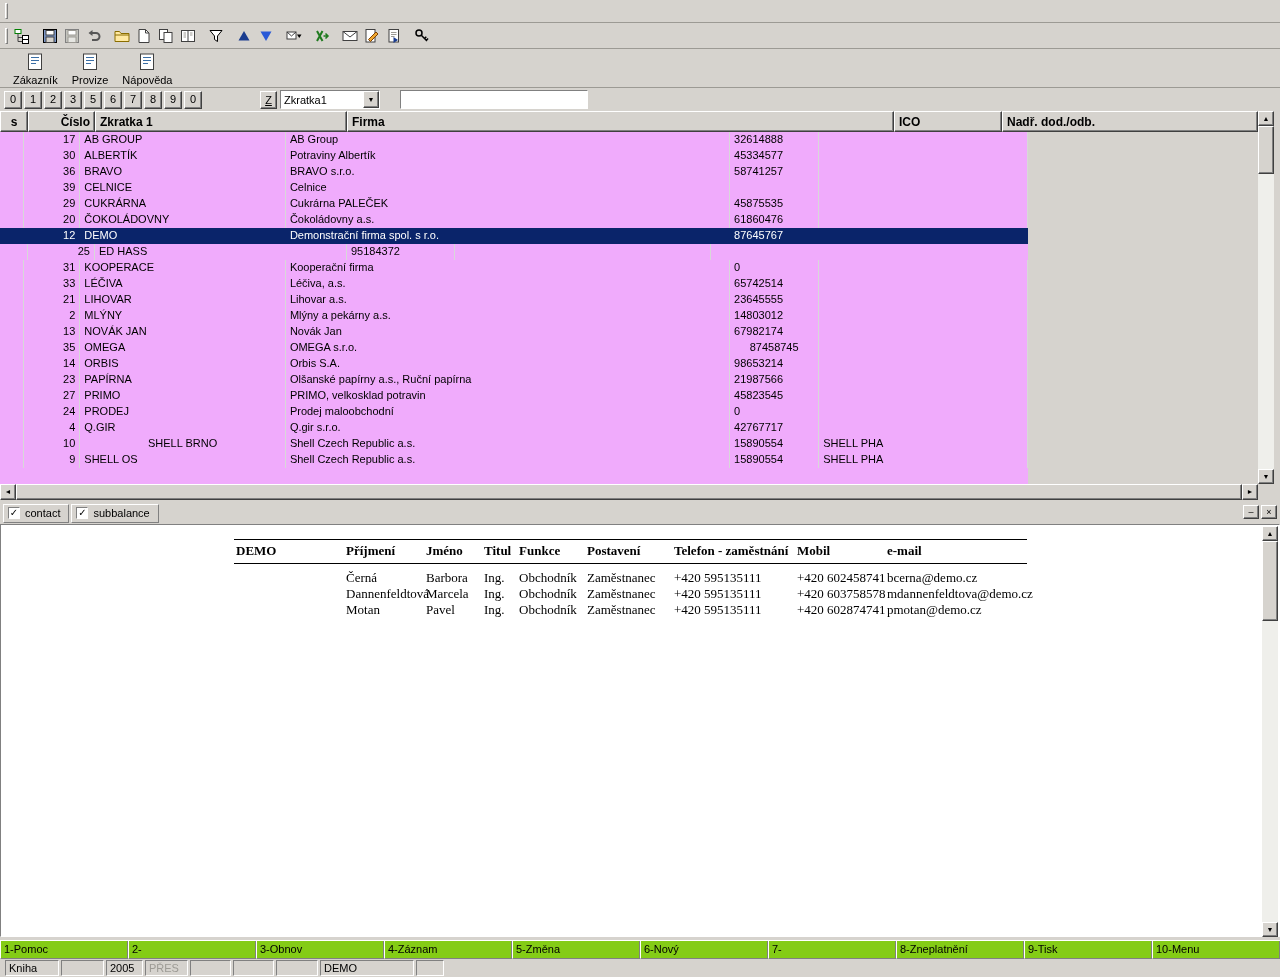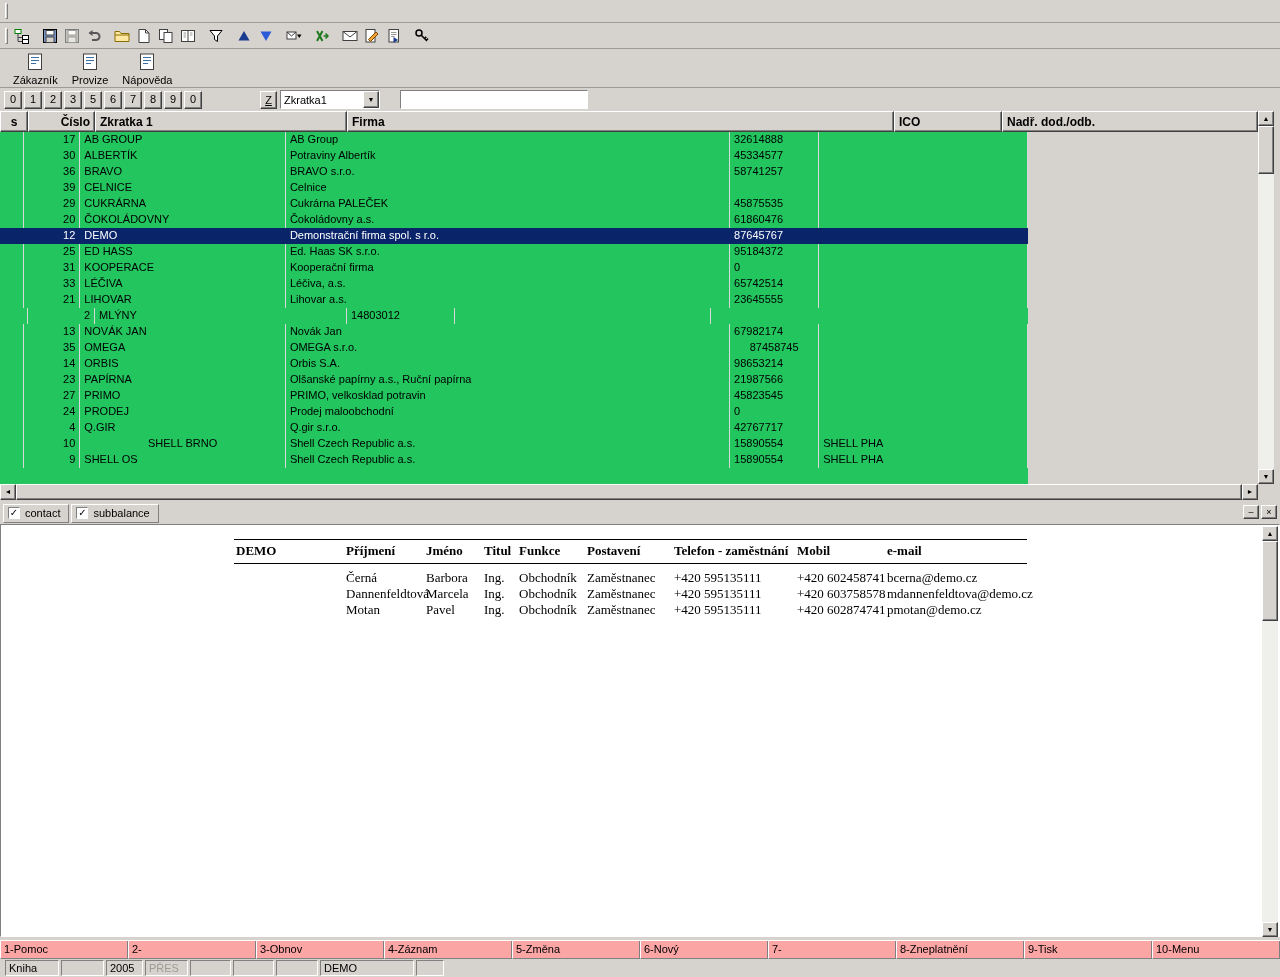--- a/index.html
+++ b/index.html
@@ -53,21 +53,21 @@
                background:#fff; font-family:inherit; font-size:11px; padding:0 3px; }
 
   
   .grid { position:absolute; top:111px; left:0; width:1280px; height:389px; background:#d6d3ce; }
   .grid-header { position:absolute; top:0; left:0; height:21px; display:flex; }
   .gh-cell { height:21px; font-weight:bold; font-size:12px; padding:3px 4px 0;
              white-space:nowrap; overflow:hidden;
              border:1px solid; border-color:#fff #404040 #404040 #fff;
              box-shadow:inset -1px -1px 0 #808080; background:#d6d3ce; }
   .grid-body { position:absolute; top:21px; left:0; width:1028px; height:352px;
-               background:#22c55e; overflow:hidden; }
+               background:#f0abfc; overflow:hidden; }
   .grow { display:flex; height:16px; }
   .gcell { height:16px; line-height:15px; padding:0 4px; white-space:nowrap;
            overflow:hidden; border-right:1px solid #d8d8d8; }
   .grow.selected { background:var(--sel,#0a246a); color:#fff; }
   .grow.selected .gcell { border-right-color:var(--sel,#0a246a); }
 
   .vscroll { position:absolute; left:1258px; top:0; width:16px; height:373px; background:#efefeb; }
   .hscroll { position:absolute; left:0; top:373px; width:1258px; height:16px; background:#efefeb; }
   .sb-corner { position:absolute; left:1258px; top:373px; width:16px; height:16px; background:#d6d3ce; }
   .sb-btn { position:absolute; width:16px; height:15px; font-size:7px; text-align:center;
@@ -99,21 +99,21 @@
   .report-header { border-top:1px solid #000; border-bottom:1px solid #000;
                    font-weight:bold; padding:2px 0 3px; }
   .report-body { padding-top:5px; }
   .report-data { height:16px; }
 
   
   .fnbar { position:absolute; top:940px; left:0; width:1280px; height:18px; display:flex;
            border-top:1px solid #fff; }
   .fncell { width:128px; height:18px; line-height:16px; padding-left:3px; white-space:nowrap;
             overflow:hidden; border-left:1px solid #fff; border-right:1px solid #808080;
-            border-bottom:1px solid #808080; background:#fca5a5; }
+            border-bottom:1px solid #808080; background:#84cc16; }
 
   
   .statusbar { position:absolute; top:959px; left:4px; width:1280px; height:18px;
                display:flex; align-items:center; padding-left:1px; gap:2px; }
   .stcell { height:16px; line-height:14px; padding:0 3px;
             border:1px solid; border-color:#808080 #fff #fff #808080; background:#d6d3ce; }
   .stcell.muted { color:#9c9a94; }
 </style>
 </head>
 <body>
@@ -352,21 +352,20 @@
         <div class="gcell" style="width: 67px; text-align: right;">12</div>
         <div class="gcell" style="width: 252px; text-align: left;">DEMO</div>
         <div class="gcell" style="width: 547px; text-align: left;">Demonstrační firma spol. s r.o.</div>
         <div class="gcell" style="width: 108px; text-align: left;">87645767</div>
         <div class="gcell" style="width: 256px; text-align: left;"></div>
       </div>
       <div class="grow">
         <div class="gcell" style="width: 28px; text-align: center;"></div>
         <div class="gcell" style="width: 67px; text-align: right;">25</div>
         <div class="gcell" style="width: 252px; text-align: left;">ED HASS</div>
-        <div class="gcell" style="width: 547px; text-align: left;">Ed. Haas SK s.r.o.</div>
         <div class="gcell" style="width: 108px; text-align: left;">95184372</div>
         <div class="gcell" style="width: 256px; text-align: left;"></div>
       </div>
       <div class="grow">
         <div class="gcell" style="width: 28px; text-align: center;"></div>
         <div class="gcell" style="width: 67px; text-align: right;">31</div>
         <div class="gcell" style="width: 252px; text-align: left;">KOOPERACE</div>
         <div class="gcell" style="width: 547px; text-align: left;">Kooperační firma</div>
         <div class="gcell" style="width: 108px; text-align: left;">0</div>
         <div class="gcell" style="width: 256px; text-align: left;"></div>
@@ -384,20 +383,21 @@
         <div class="gcell" style="width: 67px; text-align: right;">21</div>
         <div class="gcell" style="width: 252px; text-align: left;">LIHOVAR</div>
         <div class="gcell" style="width: 547px; text-align: left;">Lihovar a.s.</div>
         <div class="gcell" style="width: 108px; text-align: left;">23645555</div>
         <div class="gcell" style="width: 256px; text-align: left;"></div>
       </div>
       <div class="grow">
         <div class="gcell" style="width: 28px; text-align: center;"></div>
         <div class="gcell" style="width: 67px; text-align: right;">2</div>
         <div class="gcell" style="width: 252px; text-align: left;">MLÝNY</div>
+        <div class="gcell" style="width: 547px; text-align: left;">Mlýny a pekárny a.s.</div>
         <div class="gcell" style="width: 108px; text-align: left;">14803012</div>
         <div class="gcell" style="width: 256px; text-align: left;"></div>
       </div>
       <div class="grow">
         <div class="gcell" style="width: 28px; text-align: center;"></div>
         <div class="gcell" style="width: 67px; text-align: right;">13</div>
         <div class="gcell" style="width: 252px; text-align: left;">NOVÁK JAN</div>
         <div class="gcell" style="width: 547px; text-align: left;">Novák Jan</div>
         <div class="gcell" style="width: 108px; text-align: left;">67982174</div>
         <div class="gcell" style="width: 256px; text-align: left;"></div>

